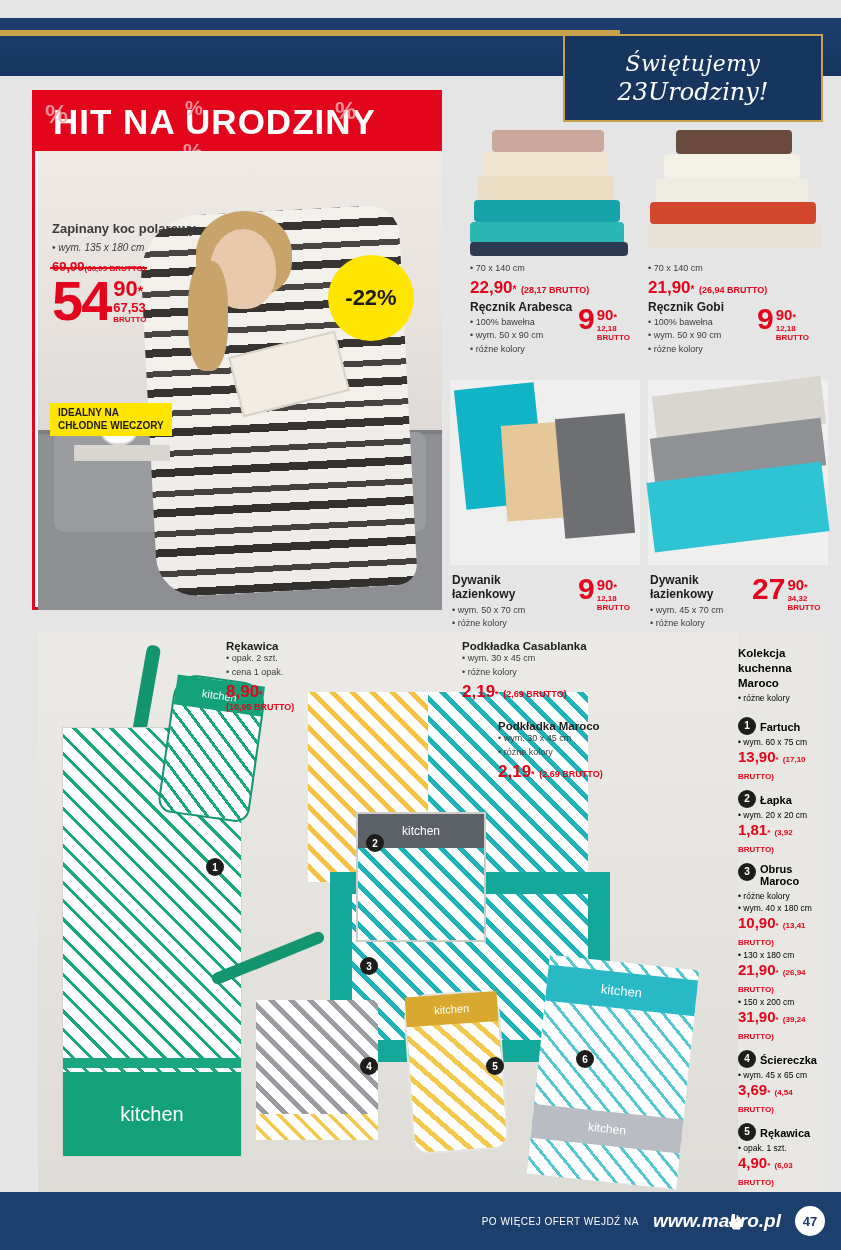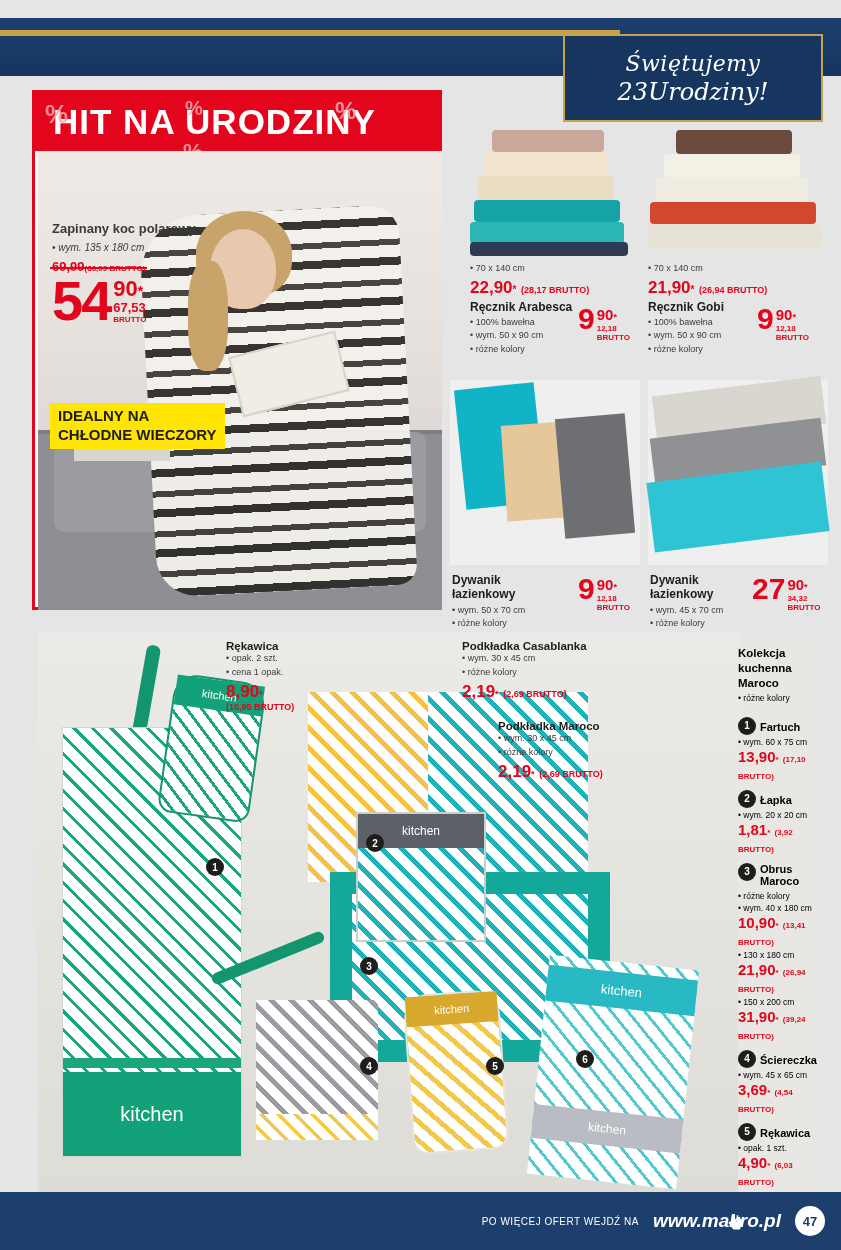--- a/index.html
+++ b/index.html
@@ -117,21 +117,21 @@
   .big-price .brutto { font-size:8px; font-weight:bold; }
 
   .badge-yellow {
     position:absolute; right:28px; top:104px; width:86px; height:86px;
     background:#ffe500; border-radius:50%;
     display:flex; align-items:center; justify-content:center;
     color:#1d1d1b; font-size:22px; font-weight:bold;
   }
   .tag-yellow {
     position:absolute; left:12px; top:252px; background:#ffe500;
-    color:#1d1d1b; font-size:15px; font-weight:bold; padding:4px 8px; line-height:1.25;
+    color:#1d1d1b; font-size:10px; font-weight:bold; padding:4px 8px; line-height:1.25;
   }
 
   .blk { position:absolute; }
   .item-dot { font-size:9px; color:#3b3b3b; line-height:1.5; }
   .item-name { font-size:12px; font-weight:bold; color:#1d1d1b; margin:2px 0 2px; }
   .price-red { color:#e3051b; font-weight:bold; }
   .price-main { font-size:17px; }
   .price-brutto { font-size:9px; }
   .mini-price { position:absolute; color:#e3051b; font-weight:bold; display:flex; align-items:flex-start;}
   .mini-price .int { font-size:30px; line-height:26px; }
@@ -316,20 +316,21 @@
         <div class="big-price">
           <span class="int">54</span>
           <span class="right">
             <span class="dec">90</span><span class="star">*</span>
             <div class="net">67,53</div>
             <div class="brutto">BRUTTO</div>
           </span>
         </div>
       </div>
 
+      <div class="badge-yellow">-22%</div>
 
       <div class="tag-yellow">
         <div>IDEALNY NA</div>
         <div>CHŁODNE WIECZORY</div>
       </div>
     </div>
   </div>
 
   <div style="position:absolute;left:470px;top:130px;width:175px;height:120px;">
     <div style="position:absolute;left:22px;top:0;width:112px;height:22px;background:#c9a79a;border-radius:4px;"></div>

